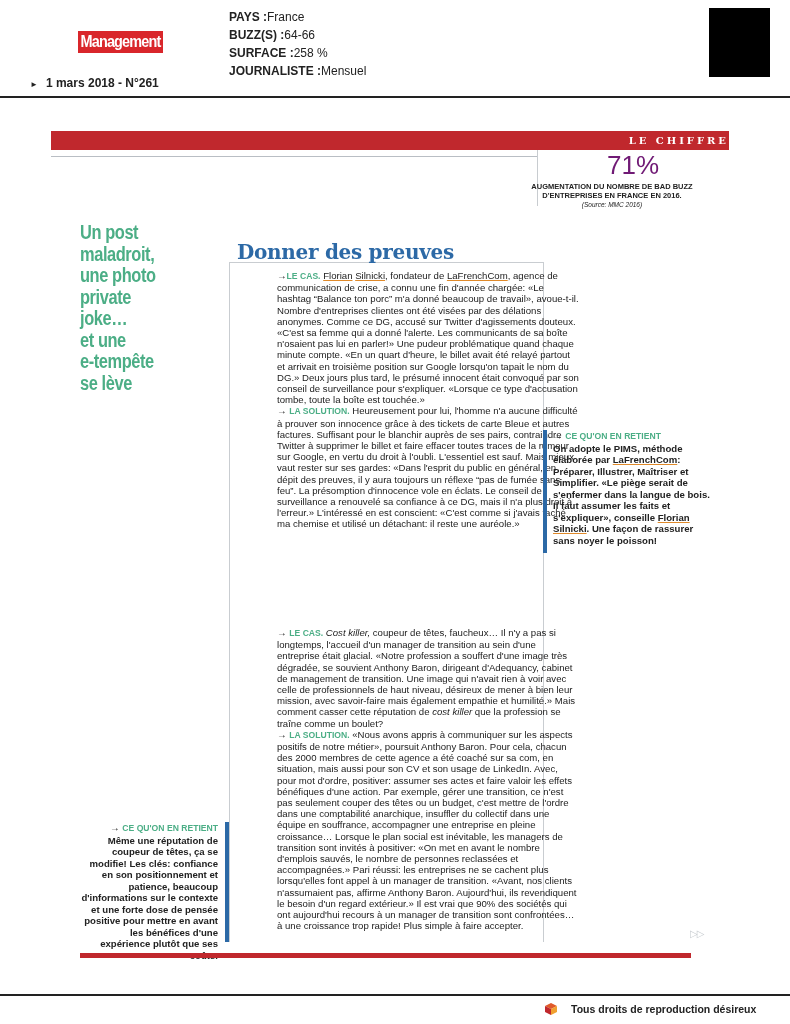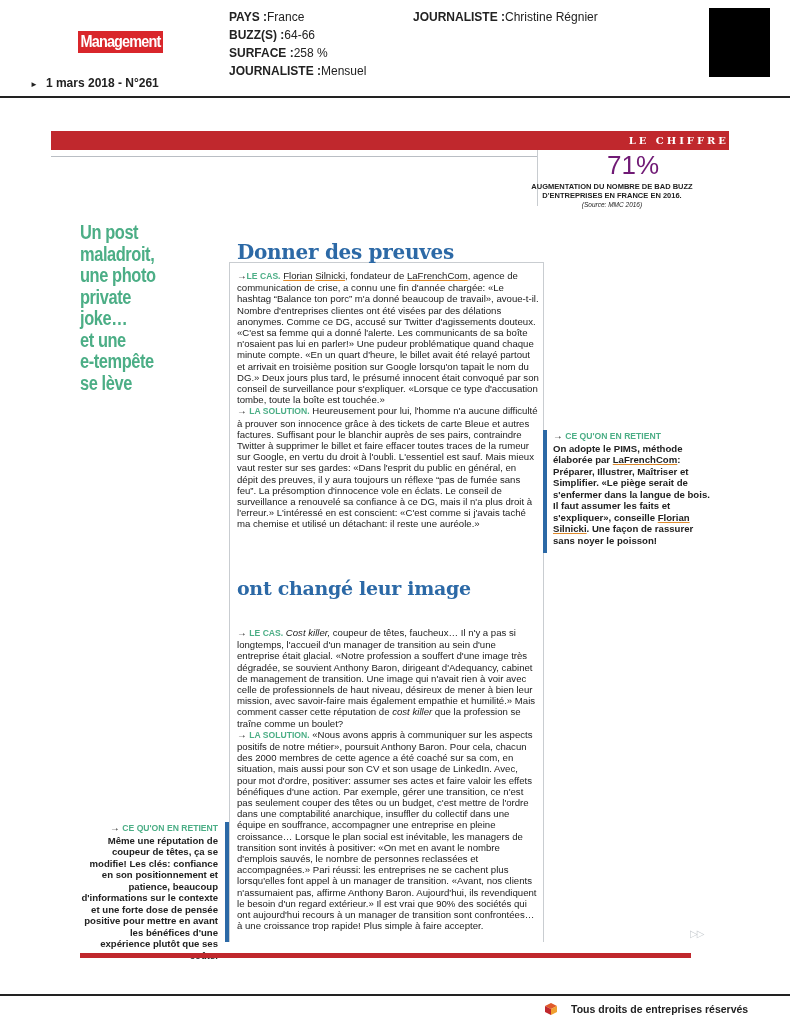--- a/index.html
+++ b/index.html
@@ -26,21 +26,21 @@
   .chiffre-source { position:absolute; left:497px; top:201px; width:230px; text-align:center; font-size:6.5px; font-style:italic; }
 
   .kicker { position:absolute; left:80px; top:222px; width:150px; color:#4cae86; font-family:"Liberation Sans", sans-serif; font-weight:bold; font-size:20px; line-height:21.5px; letter-spacing:-0.5px; transform:scaleX(0.82); transform-origin:left top; }
 
   .col-border { position:absolute; border-left:1px solid #c9cdd1; }
   .rule-h { position:absolute; height:1px; background:#c9cdd1; }
 
   .title1 { position:absolute; left:237px; top:240px; font-family:"DejaVu Serif", serif; font-weight:bold; font-size:20px; color:#2c69a6; letter-spacing:-0.3px; }
   .title2 { position:absolute; left:237px; top:578px; font-family:"DejaVu Serif", serif; font-weight:bold; font-size:19px; line-height:21px; color:#2c69a6; letter-spacing:-0.3px; }
 
-  .body { position:absolute; font-size:9.6px; line-height:11.2px; color:#222; }
+  .body { position:absolute; font-size:9.6px; line-height:11.2px; color:#222;margin-left:40px; }
   .body p { margin:0; }
   .arrow { font-weight:bold; color:#222; }
   .lead { color:#4cae86; font-weight:bold; font-size:8.6px; }
   .ul { text-decoration:underline; text-decoration-color:#e08a2a; text-underline-offset:1px; }
   .it { font-style:italic; }
 
   .side-box { position:absolute; font-size:9.6px; line-height:11.5px; font-weight:bold; color:#222; }
   .side-bar { position:absolute; width:4px; background:#2c69a6; }
 
   .red-bar-bottom { position:absolute; left:80px; top:953px; width:611px; height:5px; background:#c0282d; }
@@ -54,21 +54,20 @@
 
 <div class="logo">Management</div>
 
 <div class="meta-col meta-left">
   <div class="row"><b>PAYS :</b><span>France</span></div>
   <div class="row"><b>BUZZ(S) :</b><span>64-66</span></div>
   <div class="row"><b>SURFACE :</b><span>258 %</span></div>
   <div class="row"><b>JOURNALISTE :</b><span>Mensuel</span></div>
 </div>
 <div class="meta-col meta-right">
-  <div class="row"><b>JOURNALISTE :</b><span>Christine Régnier</span></div>
 </div>
 
 <div class="issue"><span class="tri">►</span><span>1 mars 2018 - N°261</span></div>
 <div class="black-box"></div>
 <div class="header-rule"></div>
 
 <div class="red-bar-top"></div>
 <div class="grey-rule-top"></div>
 <div class="chiffre-label">LE CHIFFRE</div>
 <div class="chiffre-divider"></div>
@@ -102,21 +101,20 @@
 </div>
 
 <div class="side-bar" style="left:543px; top:430px; height:123px;"></div>
 <div class="side-box" style="left:553px; top:430px; width:160px;">
   <div><span class="arrow">→</span> <span class="lead">CE QU'ON EN RETIENT</span></div>
   <div><span>On adopte le PIMS, méthode élaborée par </span><span class="ul">LaFrenchCom</span><span>: Préparer, Illustrer, Maîtriser et Simplifier. «Le piège serait de s'enfermer dans la langue de bois. Il faut assumer les faits et s'expliquer», conseille </span><span class="ul">Florian</span> <span class="ul">Silnicki</span><span>. Une façon de rassurer sans noyer le poisson!</span></div>
 </div>
 
 <div class="rule-h" style="left:229px; top:572px; width:0px;"></div>
 <div class="title2">
-  <div>ont changé leur image</div>
 </div>
 
 <div class="body" style="left:237px; top:627px; width:302px;">
   <p><span class="arrow">→</span> <span class="lead">LE CAS.</span> <span class="it">Cost killer,</span><span> coupeur de têtes, faucheux… Il n'y a pas si longtemps, l'accueil d'un manager de transition au sein d'une entreprise était glacial. «Notre profession a souffert d'une image très dégradée, se souvient Anthony Baron, dirigeant d'Adequancy, cabinet de management de transition. Une image qui n'avait rien à voir avec celle de professionnels de haut niveau, désireux de mener à bien leur mission, avec savoir-faire mais également empathie et humilité.» Mais comment casser cette réputation de </span><span class="it">cost killer</span><span> que la profession se traîne comme un boulet?</span></p>
   <p><span class="arrow">→</span> <span class="lead">LA SOLUTION.</span><span> «Nous avons appris à communiquer sur les aspects positifs de notre métier», poursuit Anthony Baron. Pour cela, chacun des 2000 membres de cette agence a été coaché sur sa com, en situation, mais aussi pour son CV et son usage de LinkedIn. Avec, pour mot d'ordre, positiver: assumer ses actes et faire valoir les effets bénéfiques d'une action. Par exemple, gérer une transition, ce n'est pas seulement couper des têtes ou un budget, c'est mettre de l'ordre dans une comptabilité anarchique, insuffler du collectif dans une équipe en souffrance, accompagner une entreprise en pleine croissance… Lorsque le plan social est inévitable, les managers de transition sont invités à positiver: «On met en avant le nombre d'emplois sauvés, le nombre de personnes reclassées et accompagnées.» Pari réussi: les entreprises ne se cachent plus lorsqu'elles font appel à un manager de transition. «Avant, nos clients n'assumaient pas, affirme Anthony Baron. Aujourd'hui, ils revendiquent le besoin d'un regard extérieur.» Il est vrai que 90% des sociétés qui ont aujourd'hui recours à un manager de transition sont confrontées… à une croissance trop rapide! Plus simple à faire accepter.</span></p>
 </div>
 
 <div class="side-bar" style="left:225px; top:822px; height:120px;"></div>
 <div class="side-box" style="left:78px; top:822px; width:140px; text-align:right;">
   <div><span class="arrow">→</span> <span class="lead">CE QU'ON EN RETIENT</span></div>
@@ -124,13 +122,13 @@
 </div>
 
 <div class="next-icon">▷▷</div>
 <div class="red-bar-bottom"></div>
 <div class="footer-rule"></div>
 <svg class="footer-icon" viewBox="0 0 12 12">
   <polygon points="6,0 12,3 6,6 0,3" fill="#e05a2a"></polygon>
   <polygon points="0,3 6,6 6,12 0,9" fill="#c0282d"></polygon>
   <polygon points="12,3 6,6 6,12 12,9" fill="#f0a030"></polygon>
 </svg>
-<div class="footer-text">Tous droits de entreprises réservés</div>
+<div class="footer-text">Tous droits de reproduction désireux</div>
 
 </body></html>

